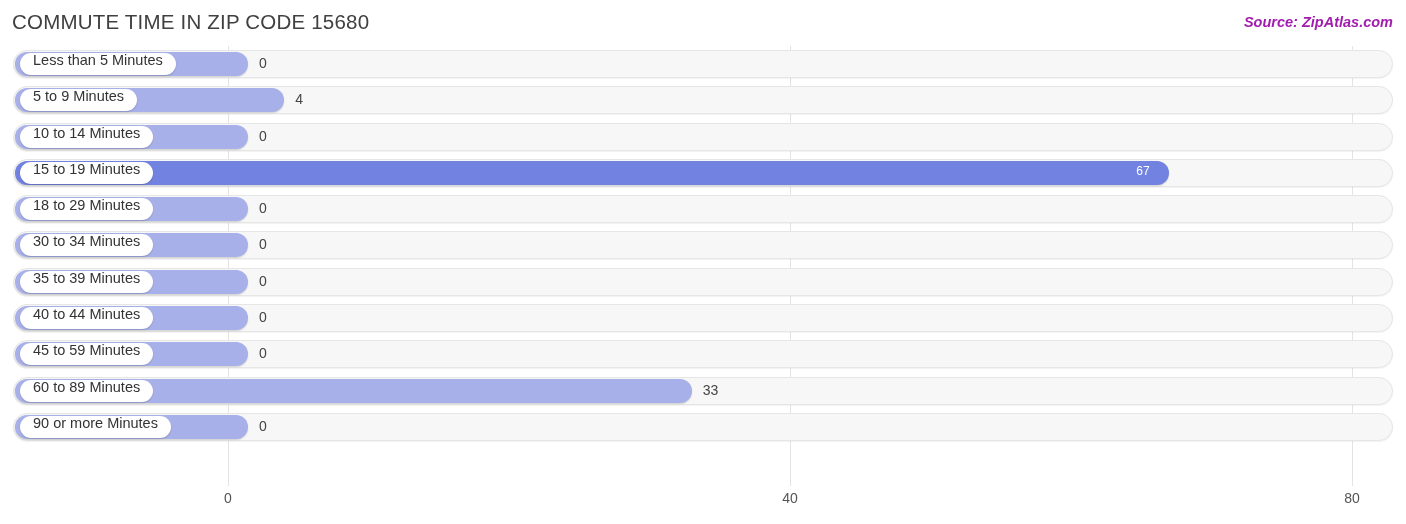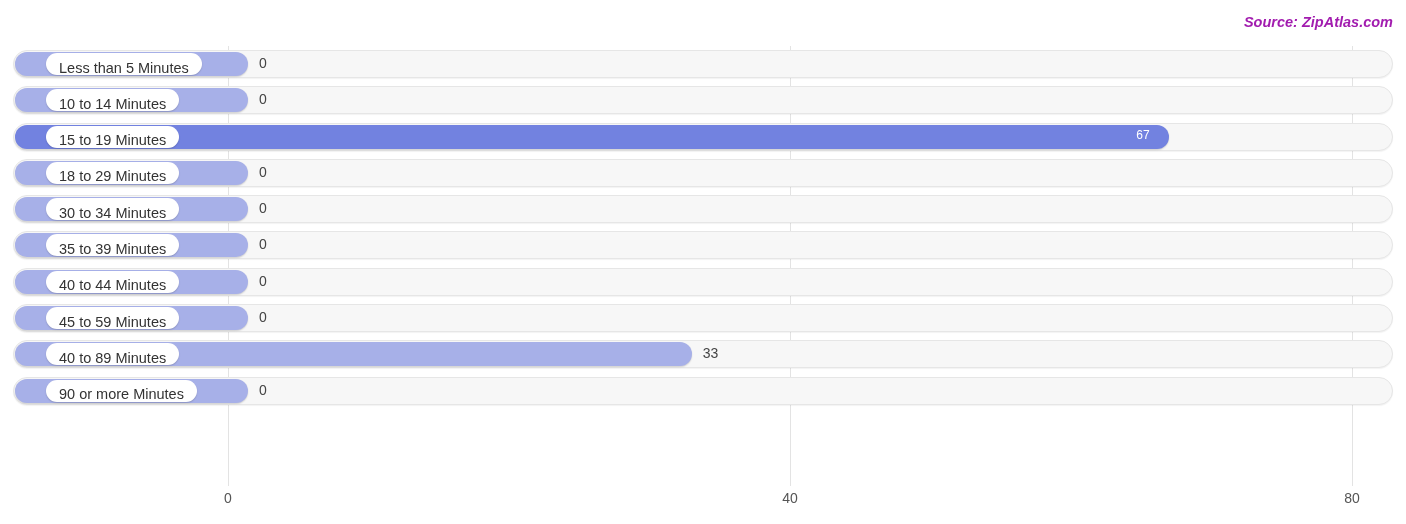--- a/index.html
+++ b/index.html
@@ -100,27 +100,27 @@
     border-radius: 12px;
     box-sizing: border-box;
     box-shadow: 0 1px 1.5px rgba(0,0,0,0.16);
   }
   .bar.normal { background: #a7b0e8; }
   .bar.max    { background: #7282e0; }
 
   
   .pill {
     position: absolute;
-    left: 46px;
+    left: 20px;
     top: 7px;
     height: 22px;
     background: #ffffff;
     border-radius: 11px;
     display: flex;
-    align-items: flex-end;
+    align-items: flex-start;
     padding: 0 13px 0 13px;
     box-sizing: border-box;
     box-shadow: 0 1px 1.5px rgba(0,0,0,0.17);
     white-space: nowrap;
   }
   .pill-text {
     font-size: 14.5px;
     color: #333333;
     line-height: 1;
   }
@@ -158,40 +158,49 @@
     font-size: 14px;
     color: #555555;
     transform: translateX(-50%);
     white-space: nowrap;
   }
 </style>
 </head>
 <body>
 
 <div class="header">
+  <div class="chart-title">COMMUTE TIME IN ZIP CODE 15680</div>
   <div class="source">Source: ZipAtlas.com</div>
 </div>
 
 <div class="plot">
   <div class="gridlines">
       <div class="gridline" style="left: 228px;"></div>
       <div class="gridline" style="left: 790px;"></div>
       <div class="gridline" style="left: 1352px;"></div>
     </div>
   <div class="rows">
       <div class="row">
         <div class="track"></div>
         <div class="bar normal" style="width: 233px;"></div>
         <div class="pill">
           <span class="pill-text">Less than 5 Minutes</span>
         </div>
         <div class="value-out" style="left: 259px;">0</div>
       </div>
       <div class="row">
         <div class="track"></div>
+        <div class="bar normal" style="width: 269.2px;"></div>
+        <div class="pill">
+          <span class="pill-text">5 to 9 Minutes</span>
+        </div>
+        <div class="value-out" style="left: 295.2px;">4</div>
+      </div>
+      <div class="row">
+        <div class="track"></div>
         <div class="bar normal" style="width: 233px;"></div>
         <div class="pill">
           <span class="pill-text">10 to 14 Minutes</span>
         </div>
         <div class="value-out" style="left: 259px;">0</div>
       </div>
       <div class="row">
         <div class="track"></div>
         <div class="bar max" style="width: 1154.35px;"></div>
         <div class="pill">
@@ -236,21 +245,21 @@
         <div class="bar normal" style="width: 233px;"></div>
         <div class="pill">
           <span class="pill-text">45 to 59 Minutes</span>
         </div>
         <div class="value-out" style="left: 259px;">0</div>
       </div>
       <div class="row">
         <div class="track"></div>
         <div class="bar normal" style="width: 676.65px;"></div>
         <div class="pill">
-          <span class="pill-text">40 to 89 Minutes</span>
+          <span class="pill-text">60 to 89 Minutes</span>
         </div>
         <div class="value-out" style="left: 702.65px; text-align: right;">33</div>
       </div>
       <div class="row">
         <div class="track"></div>
         <div class="bar normal" style="width: 233px;"></div>
         <div class="pill">
           <span class="pill-text">90 or more Minutes</span>
         </div>
         <div class="value-out" style="left: 259px;">0</div>

